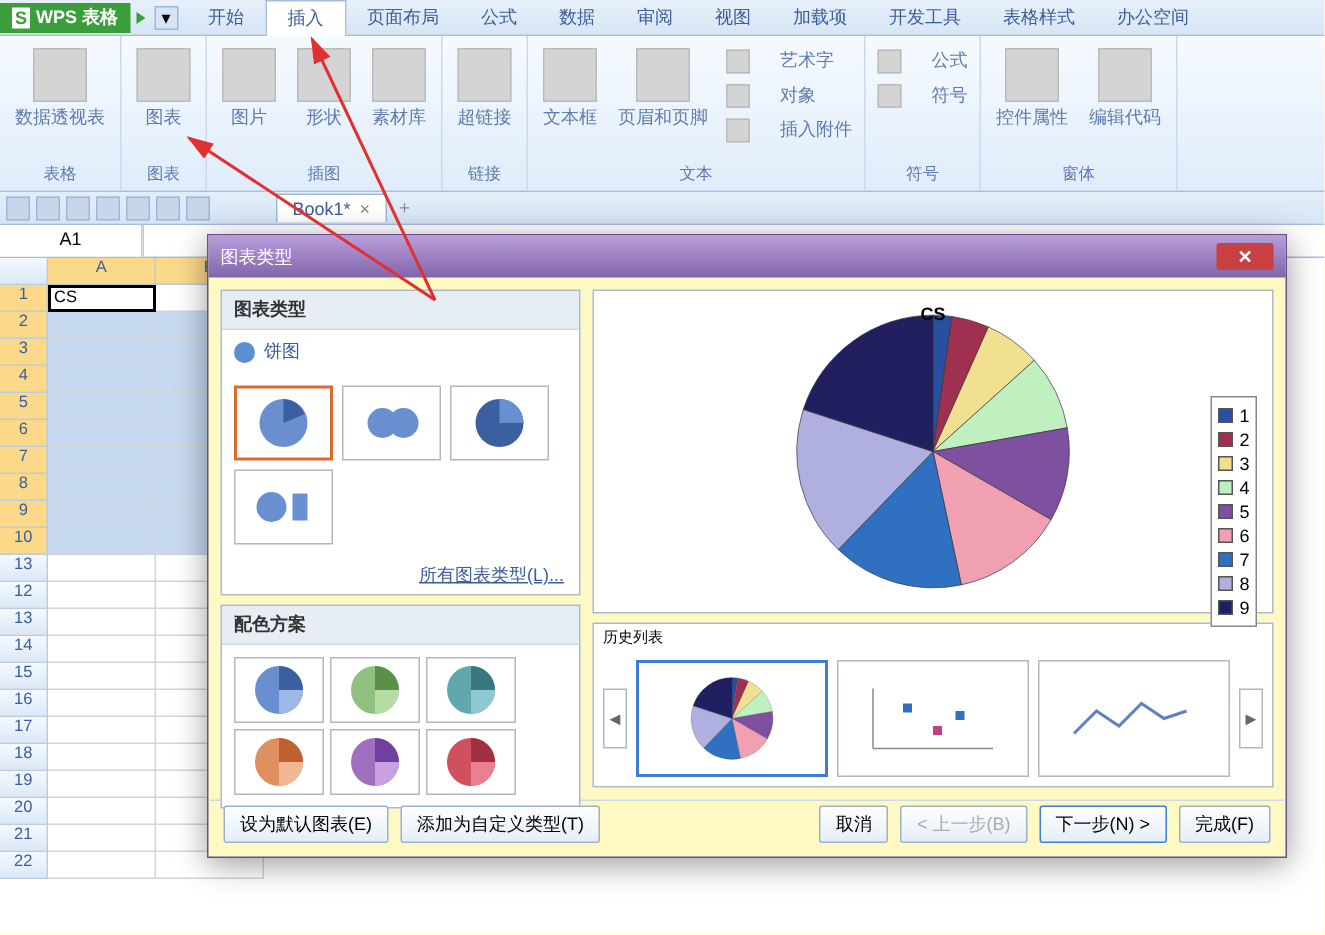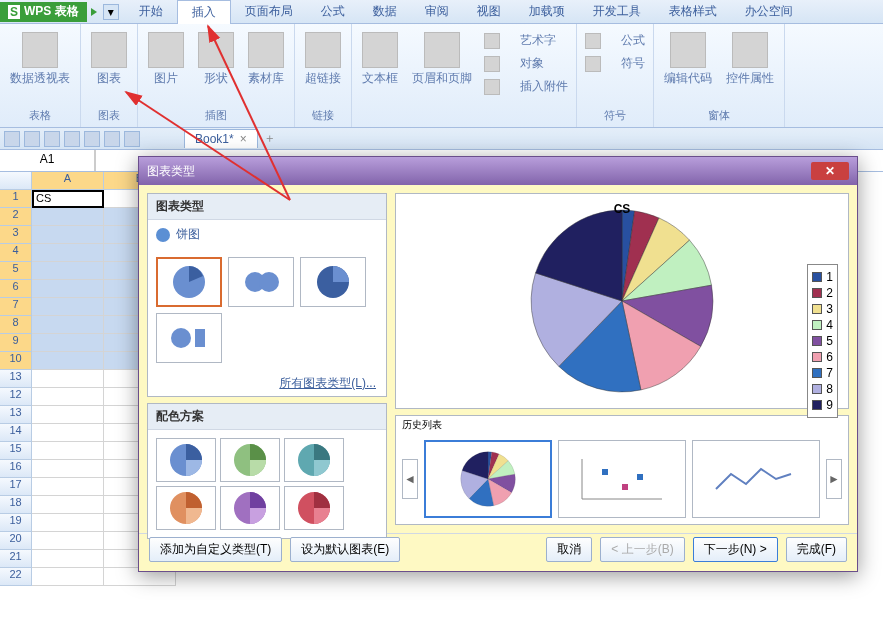--- a/index.html
+++ b/index.html
@@ -159,45 +159,46 @@
           <div class="ribbon-btn small">
             <div class="ribbon-icon-sm"></div>
             <span>对象</span>
           </div>
           <div class="ribbon-btn small">
             <div class="ribbon-icon-sm"></div>
             <span>插入附件</span>
           </div>
         </div>
       </div>
+      <div class="ribbon-group-label">文本</div>
     </div>
     <div class="ribbon-group">
       <div class="ribbon-group-content">
         <div style="display: flex; flex-direction: column; gap: 2px;">
           <div class="ribbon-btn small">
             <div class="ribbon-icon-sm"></div>
             <span>公式</span>
           </div>
           <div class="ribbon-btn small">
             <div class="ribbon-icon-sm"></div>
             <span>符号</span>
           </div>
         </div>
       </div>
       <div class="ribbon-group-label">符号</div>
     </div>
     <div class="ribbon-group">
       <div class="ribbon-group-content">
         <div class="ribbon-btn">
           <div class="ribbon-icon-lg"></div>
+          <span>控件属性</span>
+        </div>
+        <div class="ribbon-btn">
+          <div class="ribbon-icon-lg"></div>
           <span>编辑代码</span>
-        </div>
-        <div class="ribbon-btn">
-          <div class="ribbon-icon-lg"></div>
-          <span>控件属性</span>
         </div>
       </div>
       <div class="ribbon-group-label">窗体</div>
     </div>
   </div>
 
 <div class="qat">
   <div class="qat-icon"></div>
   <div class="qat-icon"></div>
   <div class="qat-icon"></div>
@@ -525,22 +526,22 @@
               <svg width="100" height="60">
                 <polyline points="10,40 25,25 40,35 55,20 70,30 85,25" fill="none" stroke="#6080c0" stroke-width="2"></polyline>
               </svg>
             </div>
           <div class="history-arrow">►</div>
         </div>
       </div>
     </div>
   </div>
   <div class="dialog-footer">
+    <button class="btn">设为默认图表(E)</button>
     <button class="btn">添加为自定义类型(T)</button>
-    <button class="btn">设为默认图表(E)</button>
     <div style="flex:1"></div>
     <button class="btn">取消</button>
     <button class="btn" disabled="" style="color:#aaa">&lt; 上一步(B)</button>
     <button class="btn primary">下一步(N) &gt;</button>
     <button class="btn">完成(F)</button>
   </div>
 </div>
 
 <svg class="arrow-annotation" style="left:0;top:0" width="883" height="623">
   <defs>

